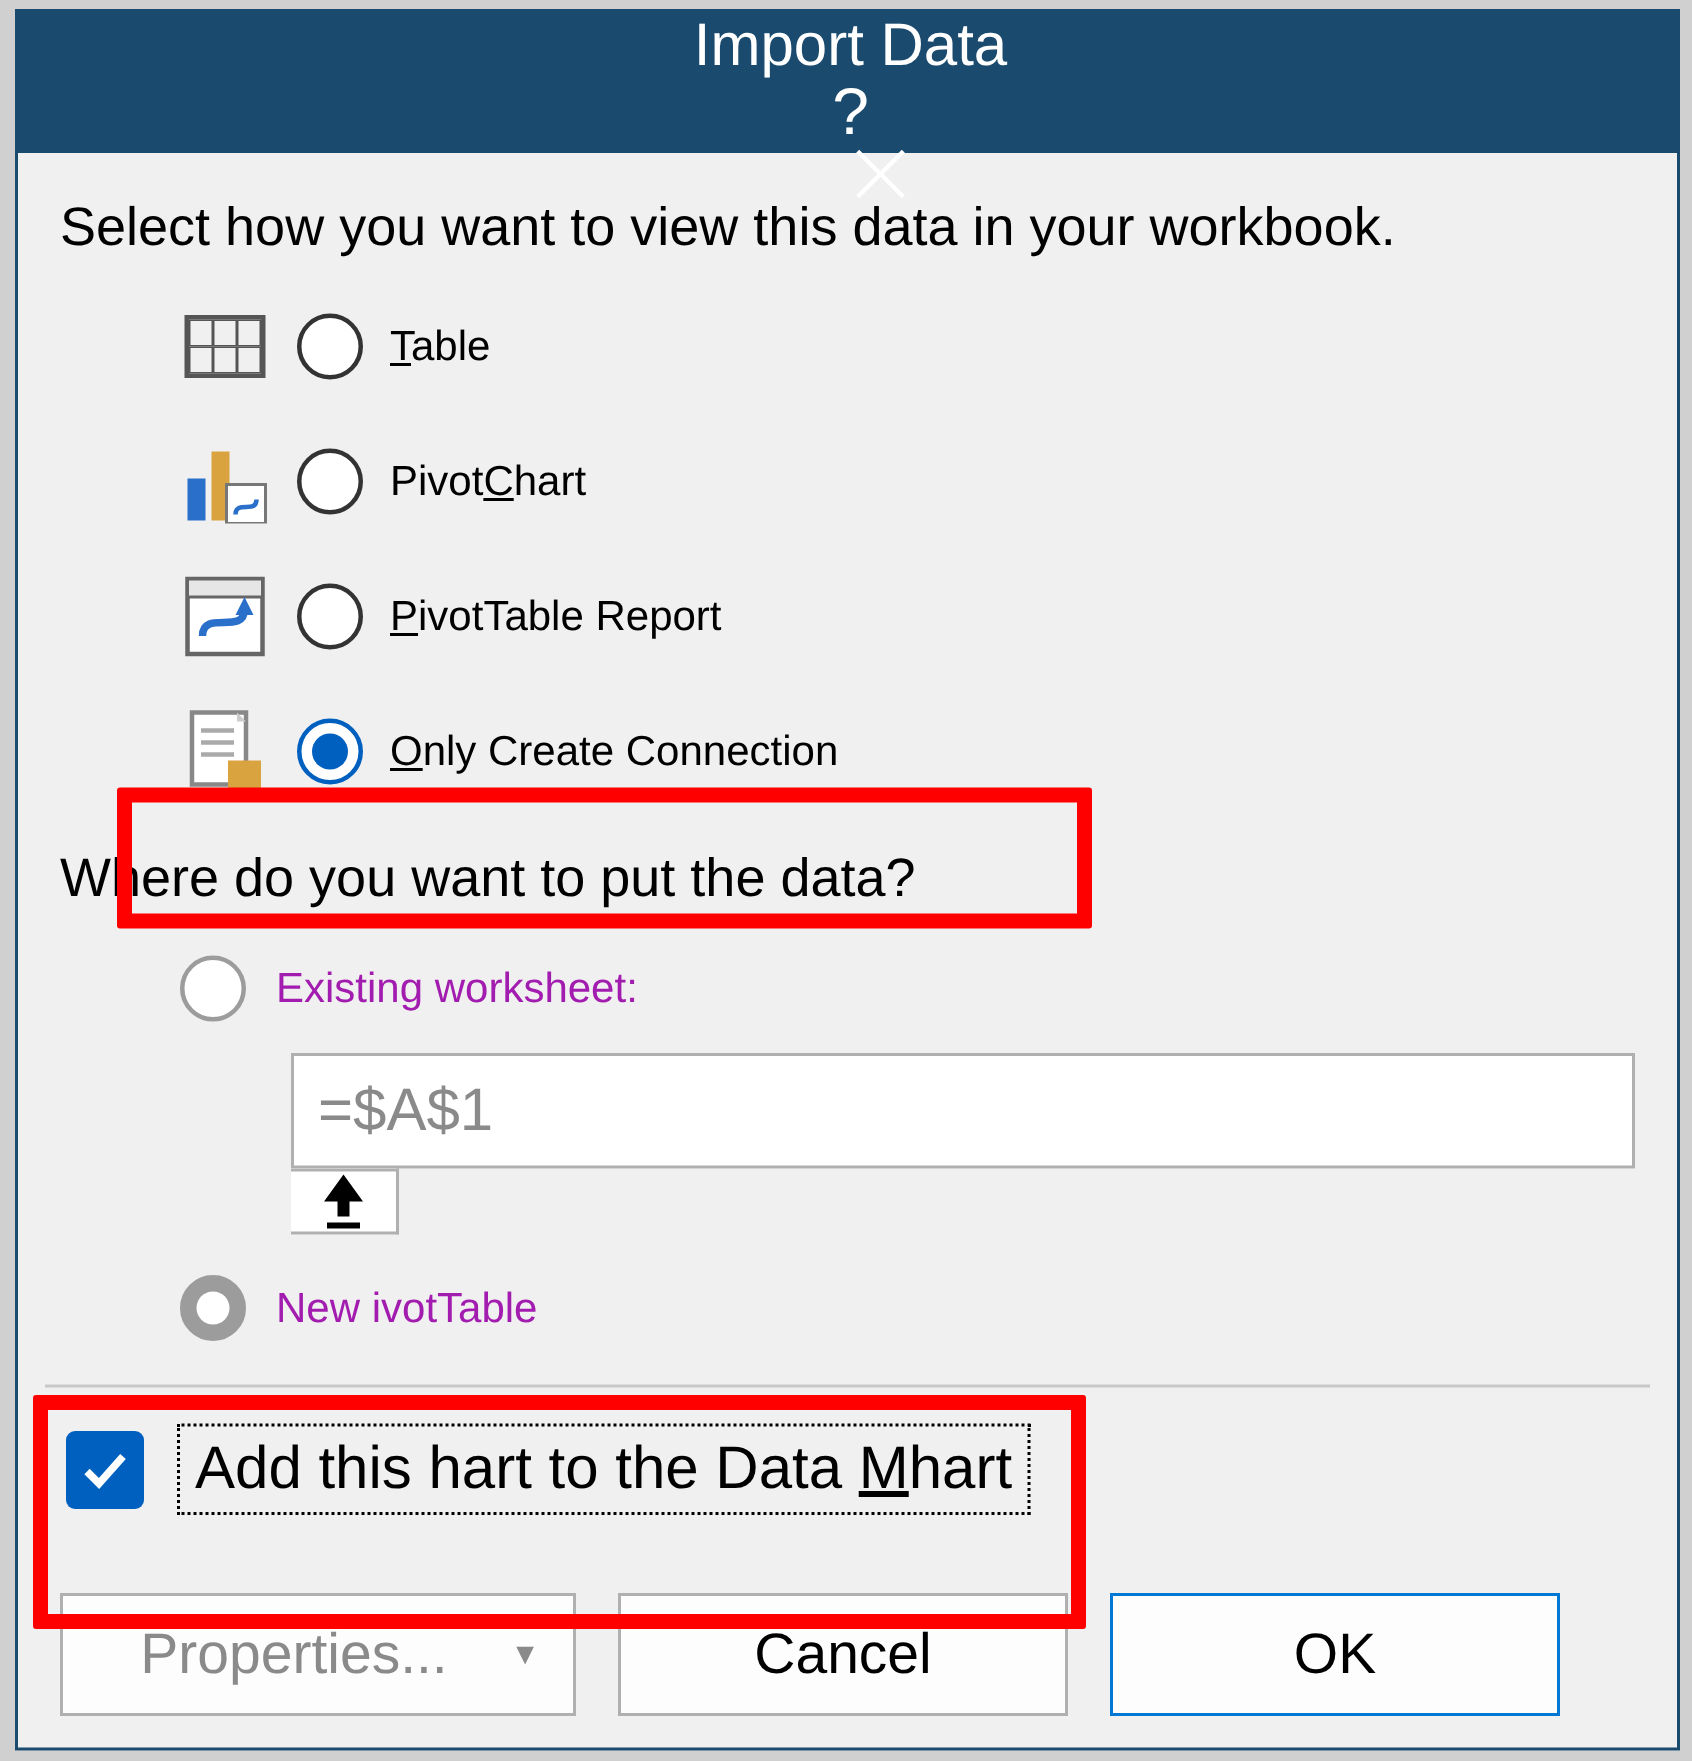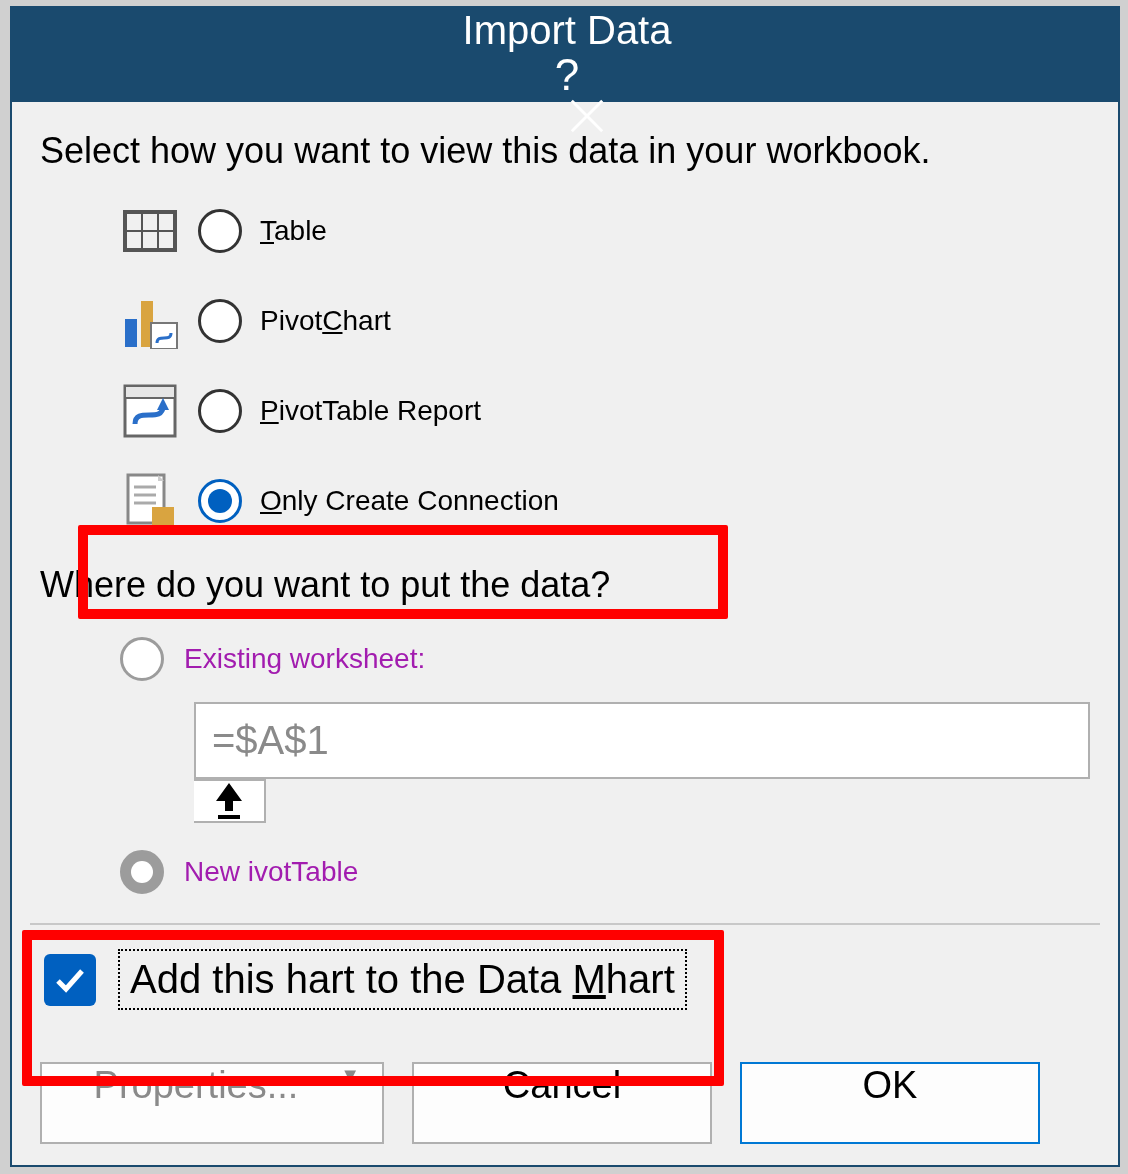--- a/index.html
+++ b/index.html
@@ -194,21 +194,21 @@
     gap: 28px;
     margin-top: 52px;
     justify-content: stretch;
   }
   .btn {
     height: 82px;
     font-size: 38px;
     border: 2px solid #b0b0b0;
     background: #fdfdfd;
     display: flex;
-    align-items: flex-start;
+    align-items: center;
     justify-content: center;
     flex: 1;
     position: relative;
   }
   .btn.prop {
     color: #8a8a8a;
     justify-content: center;
     padding-right: 32px;
     max-width: 344px;
   }

